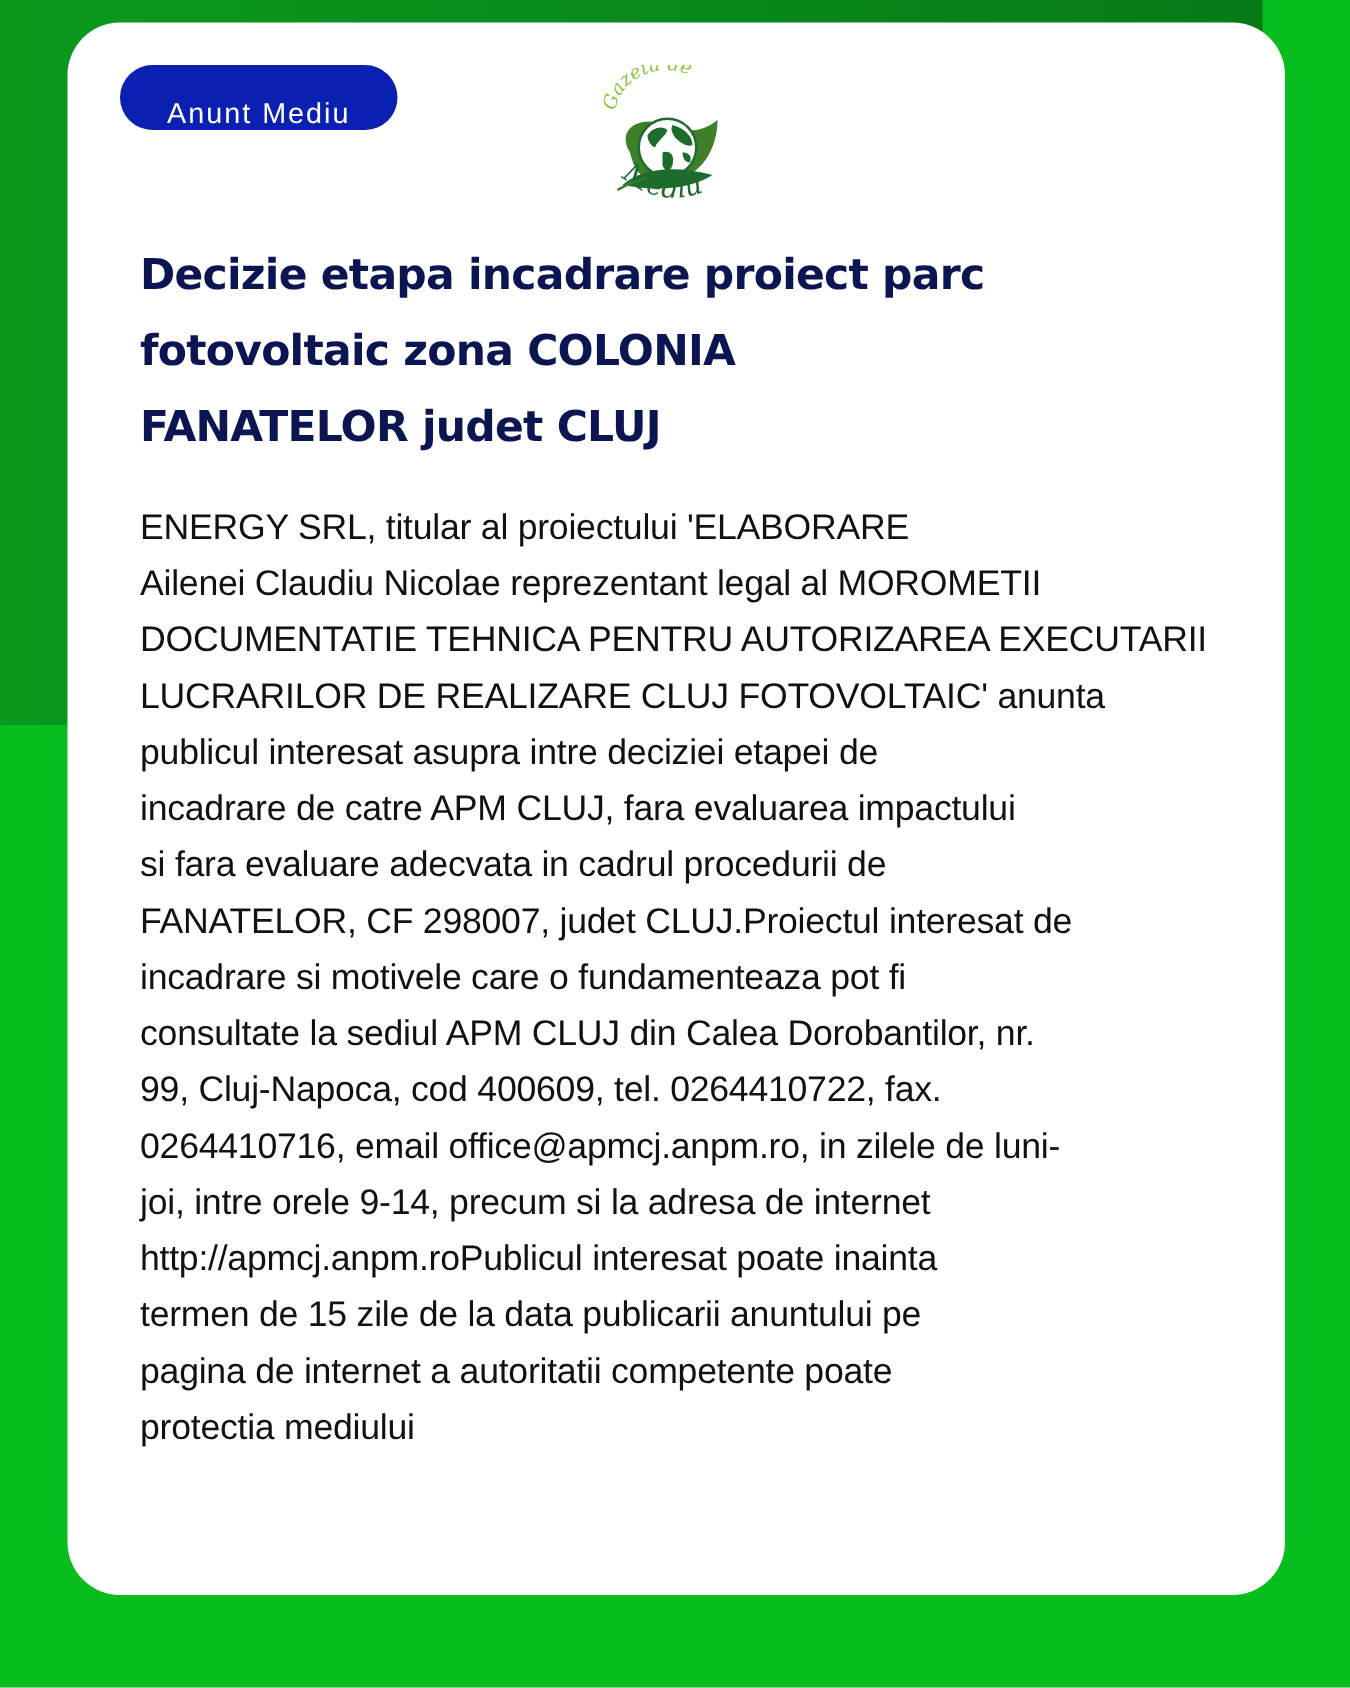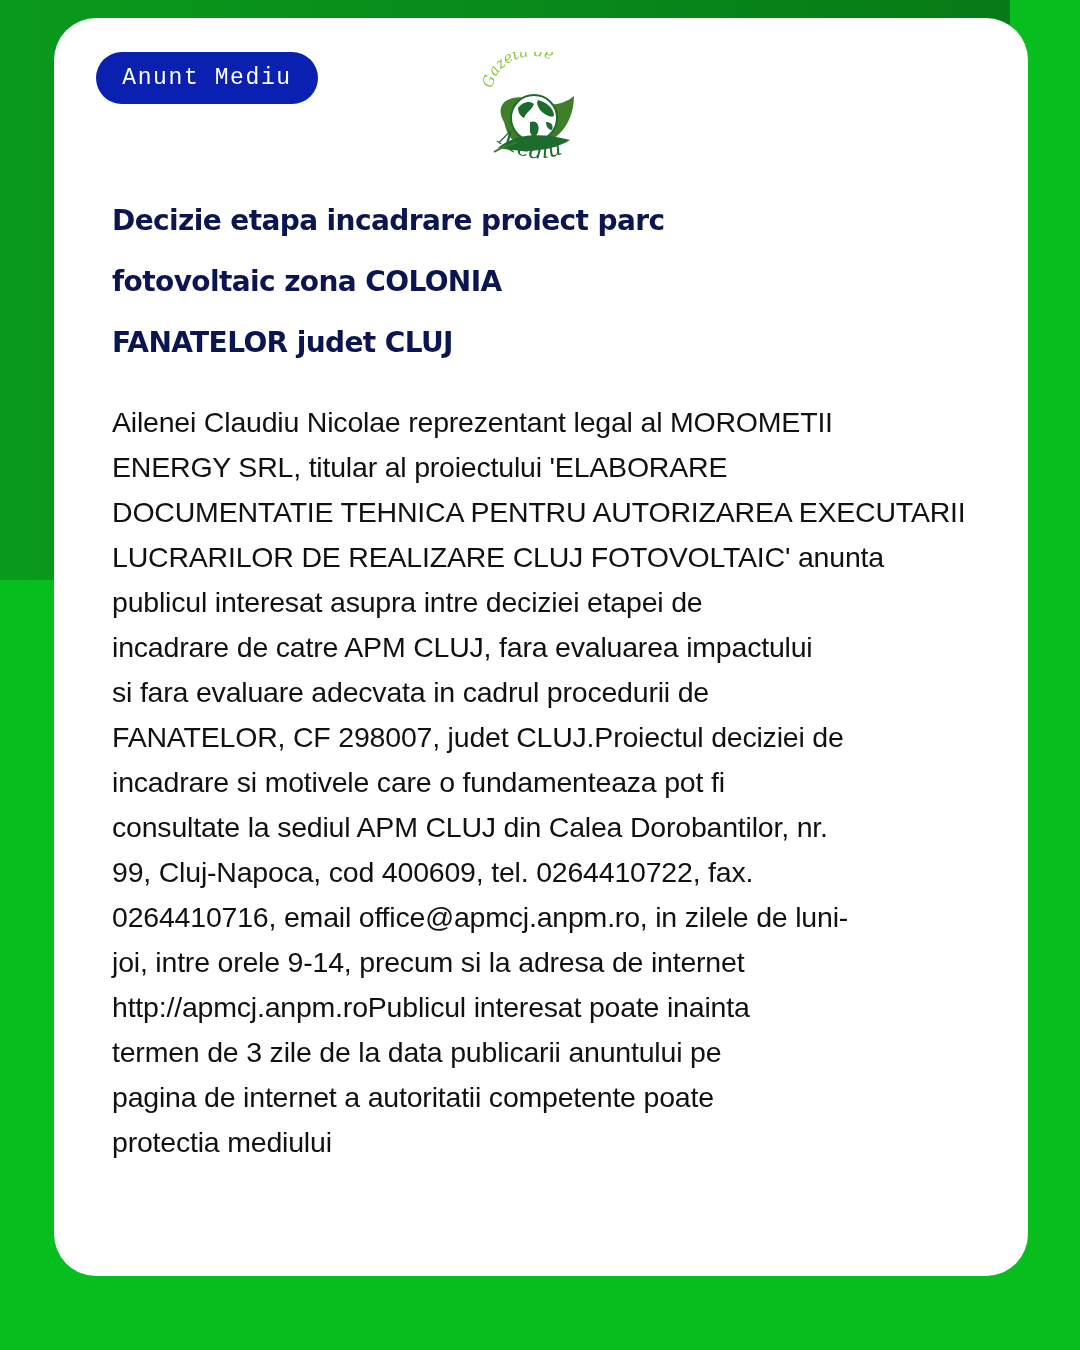--- a/index.html
+++ b/index.html
@@ -26,38 +26,38 @@
     .badge {
       position: absolute;
       left: 42px; top: 34px;
       width: 222px; height: 52px;
       background: #0a20b0;
       border-radius: 26px;
       color: #ffffff;
       font-size: 23px;
       letter-spacing: 1.6px;
       display: flex;
-      align-items: center;
+      align-items: flex-end;
       justify-content: center;
-      font-family: Liberation Mono, monospace;
+      font-family: Liberation Sans, sans-serif;
       font-weight: normal;
     }
     .logo {
       position: absolute;
       left: 420px; top: 34px;
       width: 112px; height: 122px;
     }
     .title {
       position: absolute;
       left: 58px; top: 172px;
       width: 880px;
       color: #0b1552;
       font-family: "DejaVu Sans", sans-serif;
       font-weight: bold;
-      font-size: 28px;
+      font-size: 34px;
       line-height: 61px;
       letter-spacing: -0.6px;
     }
     .body-text {
       position: absolute;
       left: 58px; top: 382px;
       width: 872px;
       color: #111111;
       font-family: "Liberation Sans", sans-serif;
       font-size: 28.5px;
@@ -103,32 +103,32 @@
     </svg>
   </div>
 
   <h1 class="title">
     <span class="line" style="display:block">Decizie etapa incadrare proiect parc</span>
     <span class="line" style="display:block">fotovoltaic zona COLONIA</span>
     <span class="line" style="display:block">FANATELOR judet CLUJ</span>
   </h1>
 
   <div class="body-text">
+    <span class="line">ENERGY SRL, titular al proiectului 'ELABORARE</span>
     <span class="line">Ailenei Claudiu Nicolae reprezentant legal al MOROMETII</span>
-    <span class="line">ENERGY SRL, titular al proiectului 'ELABORARE</span>
     <span class="line">DOCUMENTATIE TEHNICA PENTRU AUTORIZAREA EXECUTARII</span>
     <span class="line">LUCRARILOR DE REALIZARE CLUJ FOTOVOLTAIC' anunta</span>
     <span class="line">publicul interesat asupra intre deciziei etapei de</span>
     <span class="line">incadrare de catre APM CLUJ, fara evaluarea impactului</span>
     <span class="line">si fara evaluare adecvata in cadrul procedurii de</span>
-    <span class="line">FANATELOR, CF 298007, judet CLUJ.Proiectul deciziei de</span>
+    <span class="line">FANATELOR, CF 298007, judet CLUJ.Proiectul interesat de</span>
     <span class="line">incadrare si motivele care o fundamenteaza pot fi</span>
     <span class="line">consultate la sediul APM CLUJ din Calea Dorobantilor, nr.</span>
     <span class="line">99, Cluj-Napoca, cod 400609, tel. 0264410722, fax.</span>
     <span class="line">0264410716, email office@apmcj.anpm.ro, in zilele de luni-</span>
     <span class="line">joi, intre orele 9-14, precum si la adresa de internet</span>
     <span class="line">http://apmcj.anpm.roPublicul interesat poate inainta</span>
-    <span class="line">termen de 3 zile de la data publicarii anuntului pe</span>
+    <span class="line">termen de 15 zile de la data publicarii anuntului pe</span>
     <span class="line">pagina de internet a autoritatii competente poate</span>
     <span class="line">protectia mediului</span>
   </div>
 
 </div>
 
 </body></html>

